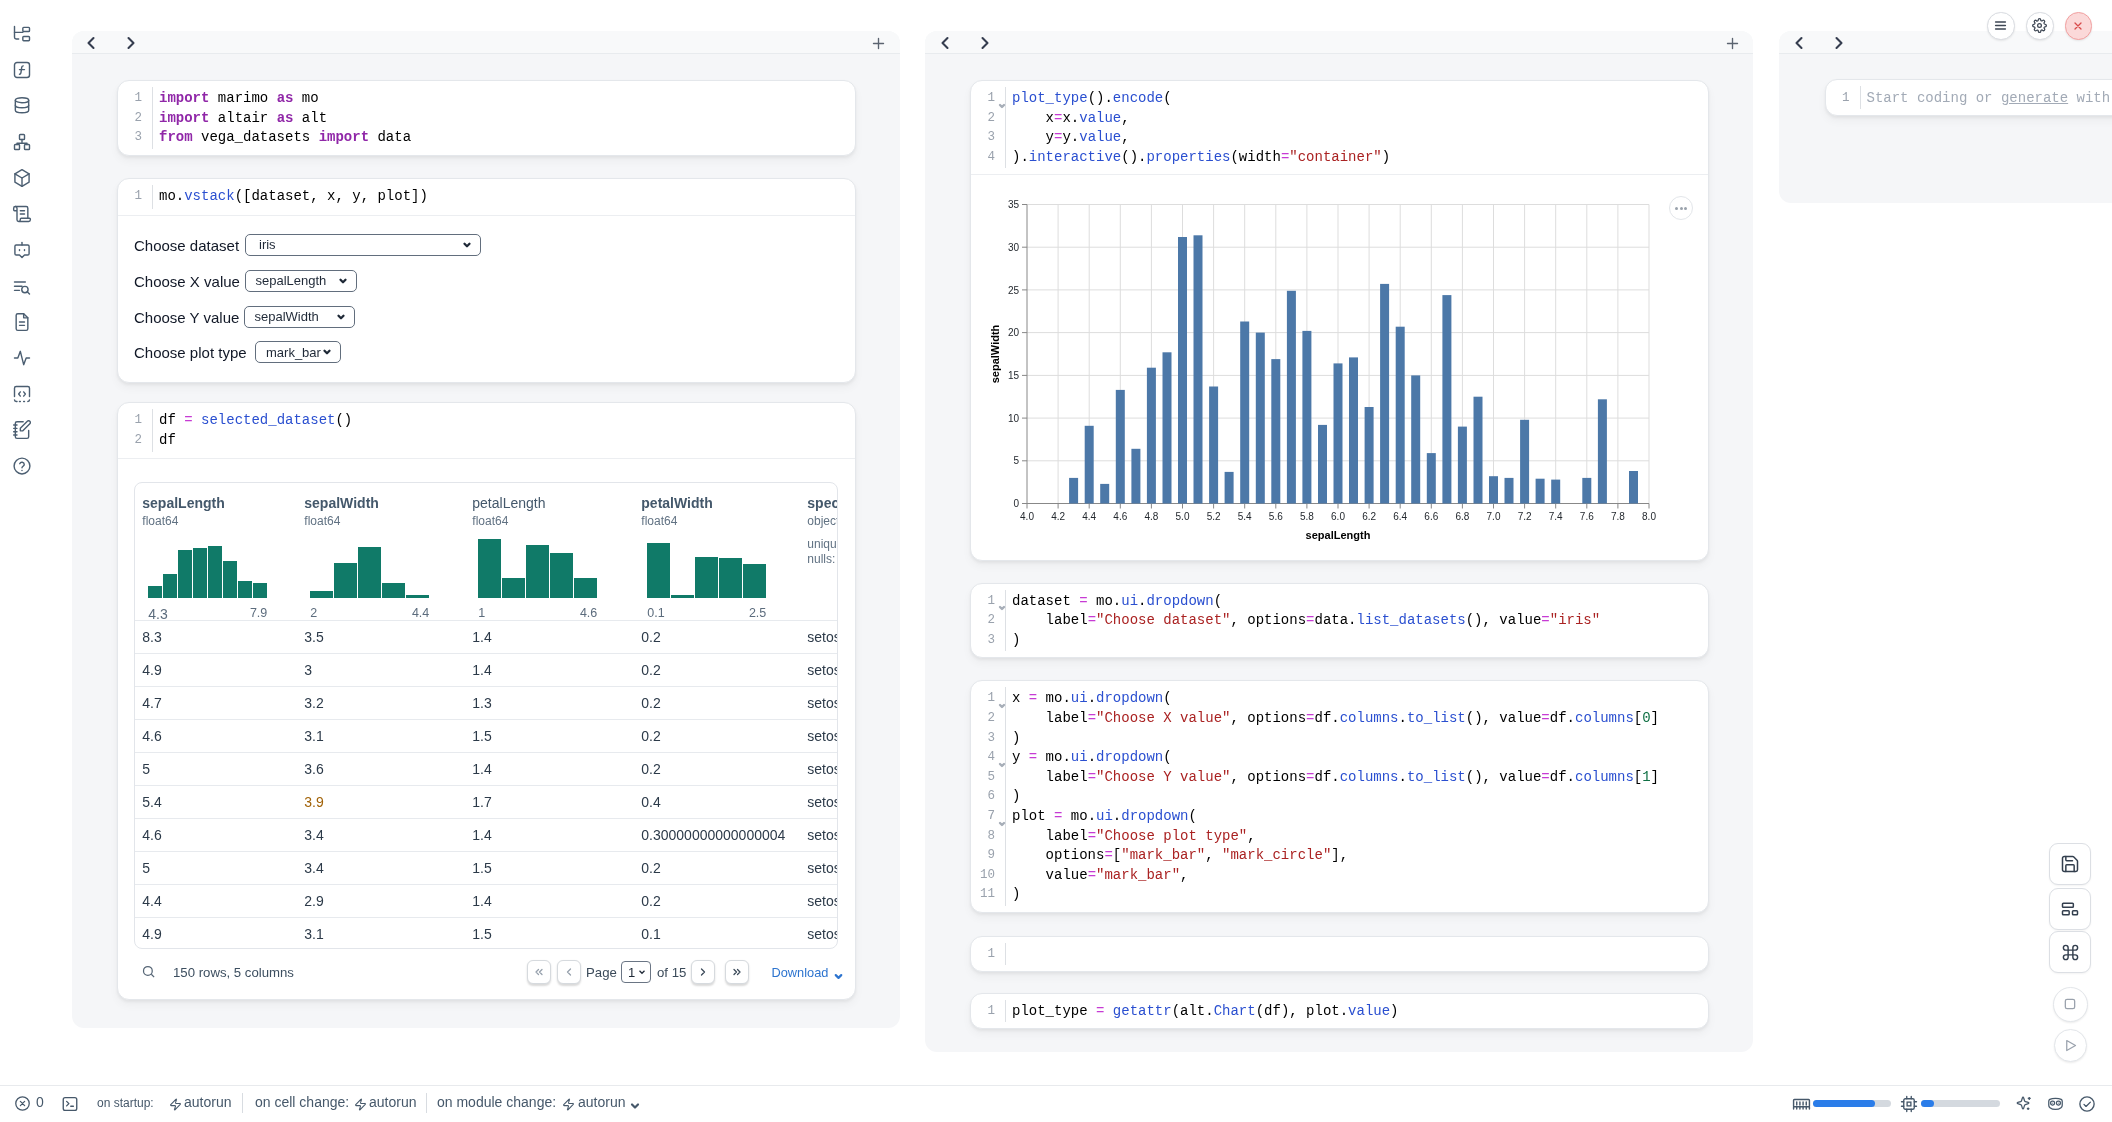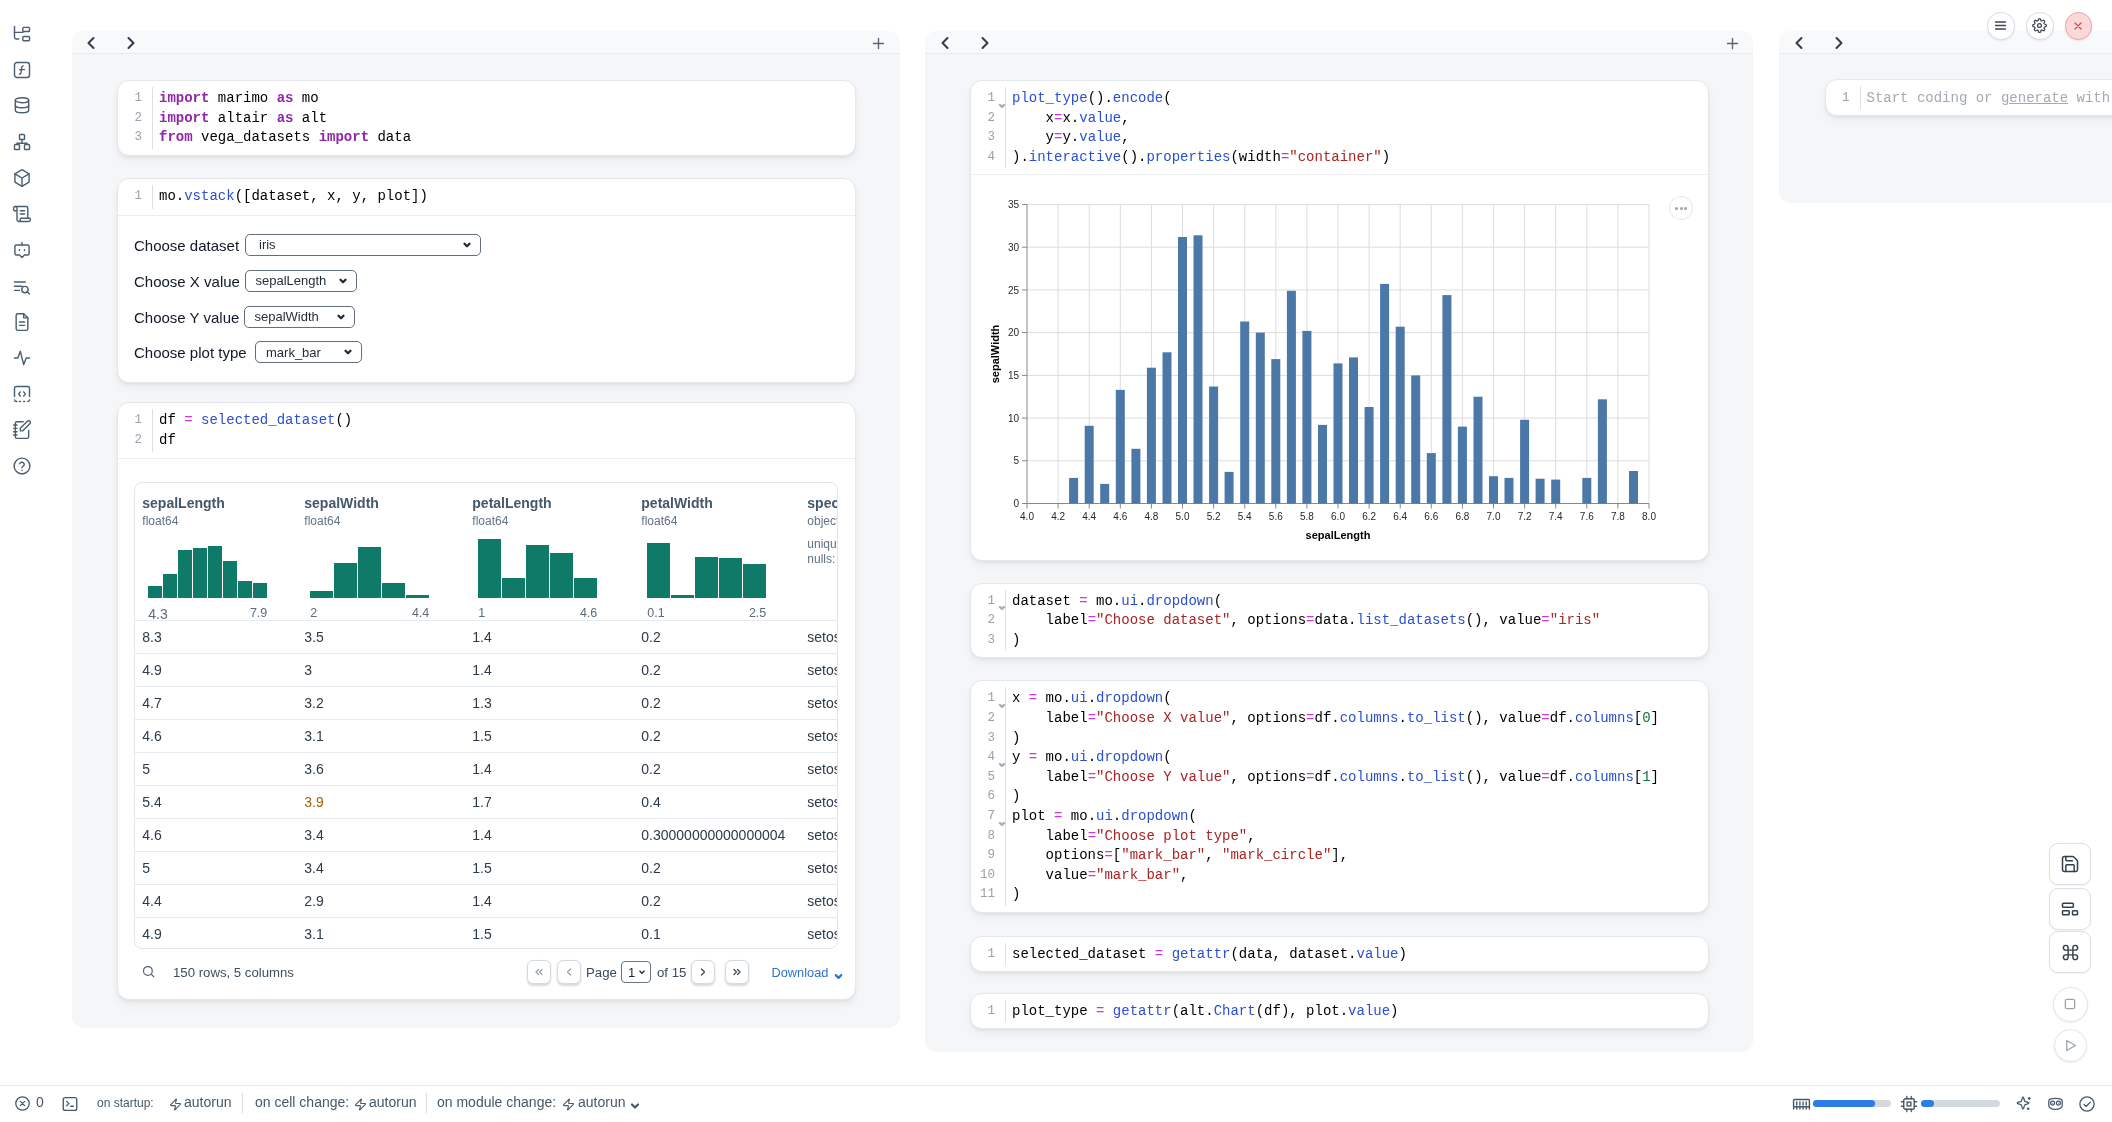--- a/index.html
+++ b/index.html
@@ -128,38 +128,38 @@
       </svg></div>
     <div class="flab" style="left:16px;top:94.30000000000001px">Choose X value</div>
     <div class="sel" style="left:126.5px;top:91.30000000000001px;width:112px;height:22px;padding-left:10px">sepalLength<svg width="10" height="10" viewBox="0 0 24 24" fill="none" stroke="#1f2937" stroke-width="5.5" stroke-linecap="round" stroke-linejoin="round">
         <path d="M6 9l6 6 6-6"></path>
       </svg></div>
     <div class="flab" style="left:16px;top:130.3px">Choose Y value</div>
     <div class="sel" style="left:125.5px;top:127.30000000000001px;width:111.5px;height:22px;padding-left:10px">sepalWidth<svg width="10" height="10" viewBox="0 0 24 24" fill="none" stroke="#1f2937" stroke-width="5.5" stroke-linecap="round" stroke-linejoin="round">
         <path d="M6 9l6 6 6-6"></path>
       </svg></div>
     <div class="flab" style="left:16px;top:165.8px">Choose plot type</div>
-    <div class="sel" style="left:137px;top:162.8px;width:107px;height:22px;padding-left:10px">mark_bar<svg width="10" height="10" viewBox="0 0 24 24" fill="none" stroke="#1f2937" stroke-width="5.5" stroke-linecap="round" stroke-linejoin="round">
+    <div class="sel" style="left:137px;top:162.8px;width:86px;height:22px;padding-left:10px">mark_bar<svg width="10" height="10" viewBox="0 0 24 24" fill="none" stroke="#1f2937" stroke-width="5.5" stroke-linecap="round" stroke-linejoin="round">
         <path d="M6 9l6 6 6-6"></path>
       </svg></div>
   </div>
 <div class="cell abs" style="left:117.0px;top:402.0px;width:739px;height:598px">
     <div class="codewrap" style="height:55.6px;border-bottom:1px solid #eceef1">
       <div class="gut" style="padding-top:8.2px">1
 2</div>
       <div class="gline"></div>
       <pre class="code" style="padding-top:8.2px">df <span class="o">=</span> <span class="f">selected_dataset</span>()
 df</pre>
     </div>
     <div class="abs" style="left:16.30000000000001px;top:79px;width:703.4px;height:466.5px;border:1px solid #e2e5ea;border-radius:8px;background:#fff;overflow:hidden">
       <div class="abs" style="left:7px;top:12px;font-size:14px;font-weight:bold;color:#44586b">sepalLength</div>
       <div class="abs" style="left:7px;top:31px;font-size:12px;color:#617283">float64</div>
       <div class="abs" style="left:169px;top:12px;font-size:14px;font-weight:bold;color:#44586b">sepalWidth</div>
       <div class="abs" style="left:169px;top:31px;font-size:12px;color:#617283">float64</div>
-      <div class="abs" style="left:337px;top:12px;font-size:14px;font-weight:bold;color:#44586b">petalLength</div>
+      <div class="abs" style="left:337px;top:12px;font-size:14px;font-weight:normal;color:#44586b">petalLength</div>
       <div class="abs" style="left:337px;top:31px;font-size:12px;color:#617283">float64</div>
       <div class="abs" style="left:506px;top:12px;font-size:14px;font-weight:bold;color:#44586b">petalWidth</div>
       <div class="abs" style="left:506px;top:31px;font-size:12px;color:#617283">float64</div>
       <div class="abs" style="left:672px;top:12px;font-size:14px;font-weight:bold;color:#44586b">species</div>
       <div class="abs" style="left:672px;top:31px;font-size:12px;color:#617283">object</div>
       <div class="abs" style="left:672px;top:54px;font-size:12px;color:#617283">unique</div>
       <div class="abs" style="left:672px;top:69px;font-size:12px;color:#617283">nulls:</div>
       <div class="abs" style="left:13.0px;top:103.0px;width:14.0px;height:12px;background:#107a68"></div>
       <div class="abs" style="left:28.0px;top:91.0px;width:14.0px;height:24px;background:#107a68"></div>
       <div class="abs" style="left:43.0px;top:67.0px;width:14.0px;height:48px;background:#107a68"></div>
@@ -498,21 +498,20 @@
     <div class="abs" style="left:27px;top:73.75px"><svg width="8" height="8" viewBox="0 0 24 24" fill="none" stroke="#a7aeb8" stroke-width="7.2" stroke-linecap="round" stroke-linejoin="round">
         <path d="M6 9l6 6 6-6"></path>
       </svg></div>
     <div class="abs" style="left:27px;top:132.55px"><svg width="8" height="8" viewBox="0 0 24 24" fill="none" stroke="#a7aeb8" stroke-width="7.2" stroke-linecap="round" stroke-linejoin="round">
         <path d="M6 9l6 6 6-6"></path>
       </svg></div>
   </div>
 <div class="cell abs" style="left:970.0px;top:936.0px;width:738.5px;height:36px">
     <div class="gut" style="padding-top:8.2px">1</div>
     <div class="gline"></div>
-    <pre class="code" style="padding-top:8.2px">selected_dataset <span class="o">=</span> <span class="f">getattr</span>(data, dataset.<span class="f">value</span>)</pre>
   </div>
 <div class="cell abs" style="left:970.0px;top:993.0px;width:738.5px;height:36px">
     <div class="gut" style="padding-top:8.2px">1</div>
     <div class="gline"></div>
     <pre class="code" style="padding-top:8.2px">plot_type <span class="o">=</span> <span class="f">getattr</span>(alt.<span class="f">Chart</span>(df), plot.<span class="f">value</span>)</pre>
   </div>
 <div class="panel" style="left:1779px;top:31px;width:500px;height:172px">
     <div class="phead"></div>
     <div class="abs" style="left:10px;top:2px"><svg width="20" height="20" viewBox="0 0 24 24" fill="none" stroke="#353d4f" stroke-width="2.5" stroke-linecap="round" stroke-linejoin="round">
         <path d="M15 18l-6-6 6-6"></path>

